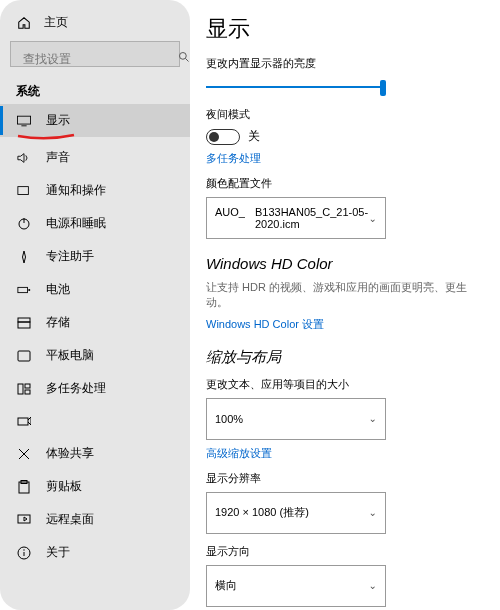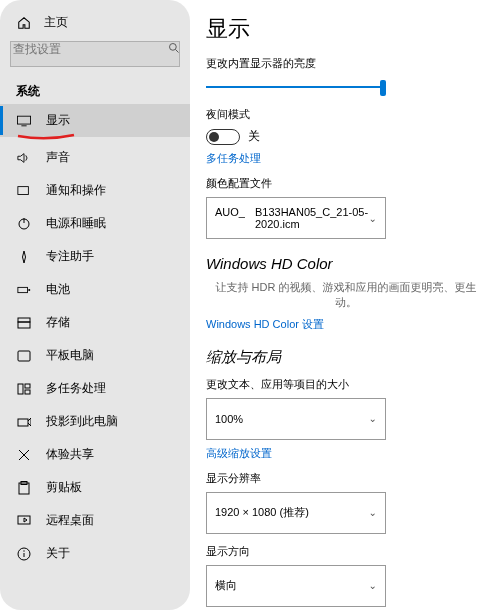--- a/index.html
+++ b/index.html
@@ -24,25 +24,25 @@
   .home-row {
     display: flex;
     align-items: center;
     gap: 12px;
     padding: 6px 16px 10px 16px;
     font-size: 12px;
   }
   .search-box {
     margin: 0 10px 10px 10px;
     display: flex;
-    align-items: flex-start;
+    align-items: flex-end;
     background: #d8d8d8;
     border: 1px solid #b0b0b0;
     height: 26px;
-    padding: 0 2px;
+    padding: 0 12px;
   }
   .search-box input {
     flex: 1;
     border: none;
     outline: none;
     background: transparent;
     font-size: 12px;
     color: #555;
   }
   .section-label {
@@ -84,21 +84,21 @@
   .red-underline svg { display:block; }
   .main {
     flex: 1;
     padding: 14px 14px 0 16px;
     overflow: hidden;
     position: relative;
   }
   h1 { font-size: 22px; font-weight: 400; margin-bottom: 12px; }
   h2 { font-size: 15px; font-weight: 400; margin: 16px 0 8px 0; font-style: italic; }
   .label { font-size: 11px; color: #000; margin: 10px 0 6px 0; font-family: Liberation Serif, serif; }
-  .sub { font-size: 11px; color: #666; margin: 4px 0 4px 0; line-height:1.4;text-align:center;}
+  .sub { font-size: 11px; color: #666; margin: 4px 0 4px 0; line-height:1.4;}
   .link { color: #0066cc; font-size: 11px; margin: 6px 0; cursor: default; }
   .slider {
     height: 20px; position: relative; margin: 2px 0 4px 0; width: 180px;
   }
   .slider .track {
     position: absolute; top: 9px; left: 0; right: 0; height: 2px;
     background: #0078d4;
   }
   .slider .thumb {
     position: absolute; top: 3px; right: 0;
@@ -237,21 +237,20 @@
         </span>
       <span>多任务处理</span>
     </li>
     <li class="nav-item">
       <span class="nav-icon">
           <svg width="14" height="12" viewBox="0 0 14 12">
             <rect x="1" y="3" width="10" height="7" fill="none" stroke="#000"></rect>
             <path d="M11 5l3-3v8l-3-3" fill="none" stroke="#000"></path>
           </svg>
         </span>
-      <span>投影到此电脑</span>
     </li>
     <li class="nav-item">
       <span class="nav-icon">
           <svg width="14" height="14" viewBox="0 0 14 14">
             <line x1="2" y1="2" x2="12" y2="12" stroke="#000"></line>
             <line x1="12" y1="2" x2="2" y2="12" stroke="#000"></line>
           </svg>
         </span>
       <span>体验共享</span>
     </li>

